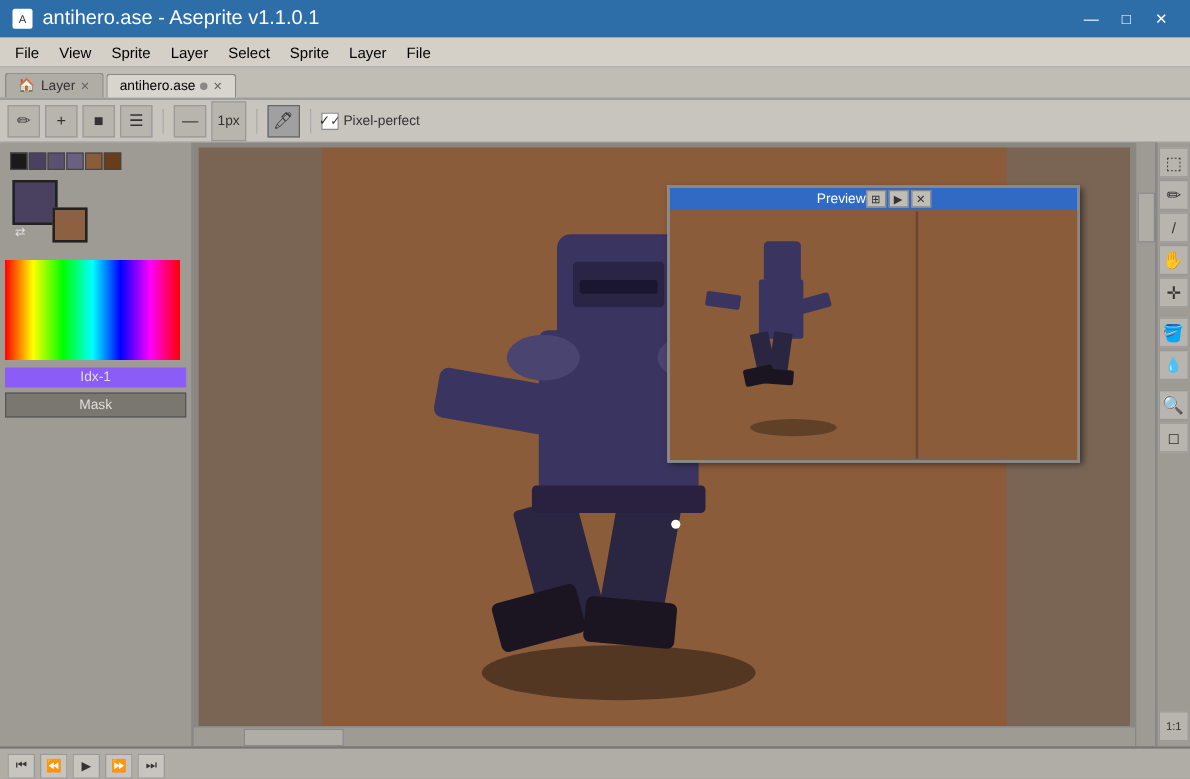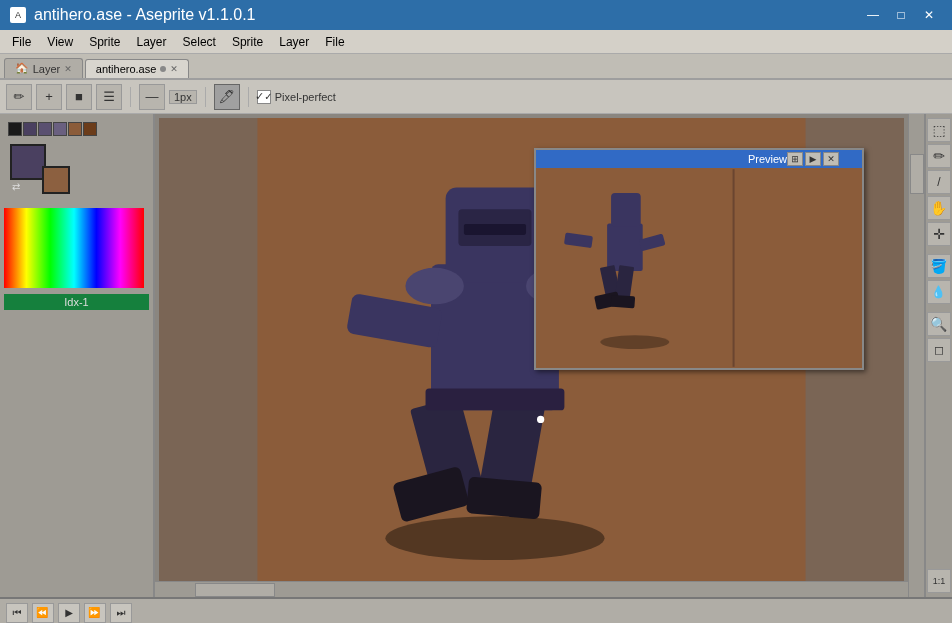--- a/index.html
+++ b/index.html
@@ -77,21 +77,21 @@
     }
     .tool-btn {
       width: 26px; height: 26px;
       background: #b8b5ae;
       border: 1px solid #999;
       display: flex; align-items: center; justify-content: center;
       cursor: pointer; font-size: 13px; color: #333;
     }
     .tool-btn.active { background: #a0a0a0; border-color: #666; }
     .tool-separator { width: 1px; height: 20px; background: #aaa; margin: 0 4px; }
-    .tool-label { font-size: 11px; color: #333; padding: 0 4px; background: #b8b5ae; border: 1px solid #999; height: 14px; display: flex; align-items: center; }
+    .tool-label { font-size: 11px; color: #333; padding: 0 4px; background: #b8b5ae; border: 1px solid #999; height: 32px; display: flex; align-items: center; }
     .pixel-perfect { display: flex; align-items: center; gap: 4px; font-size: 11px; color: #333; }
     .checkbox { width: 14px; height: 14px; border: 1px solid #888; background: #fff; display: inline-flex; align-items: center; justify-content: center; cursor: pointer; }
     .checkbox.checked::after { content: '✓'; font-size: 10px; }
 
     
     .main-area {
       display: flex;
       height: calc(623px - 30px - 24px - 26px - 34px - 26px);
       
     }
@@ -110,21 +110,21 @@
       flex-direction: column;
       gap: 2px;
     }
     .color-gradient {
       width: 140px;
       height: 80px;
       margin: 4px;
       background: linear-gradient(to right, #ff0000 0%, #ffff00 16%, #00ff00 33%, #00ffff 50%, #0000ff 66%, #ff00ff 83%, #ff0000 100%);
     }
     .label-idx {
-      background: #15803d;
+      background: #8b5cf6;
       color: #ddd;
       font-size: 11px;
       text-align: center;
       padding: 2px 4px;
       margin: 2px 4px;
     }
     .mask-btn {
       background: #7a7770;
       color: #ddd;
       font-size: 11px;
@@ -159,21 +159,21 @@
       border: 2px solid #888;
       box-shadow: 2px 2px 5px rgba(0,0,0,0.5);
     }
     .preview-titlebar {
       background: #316ac5;
       color: white;
       font-size: 11px;
       padding: 2px 23px;
       display: flex;
       align-items: center;
-      justify-content: flex-end;
+      justify-content: center;
     }
     .preview-controls { display: flex; gap: 2px; }
     .preview-btn { width: 16px; height: 14px; background: #c0bdb5; border: 1px solid #888; display: flex; align-items: center; justify-content: center; font-size: 9px; cursor: pointer; color: #333; }
     .preview-content {
       width: 100%;
       height: 200px;
       background: #8b5c3a;
       display: flex;
       align-items: center;
       justify-content: center;
@@ -333,20 +333,21 @@
       <div style="position:relative; width:60px; height:50px; margin:4px;">
         <div style="width:36px;height:36px;background:#4a4060;border:2px solid #222;position:absolute;top:0;left:0;"></div>
         <div style="width:28px;height:28px;background:#8c6040;border:2px solid #222;position:absolute;bottom:0;right:0;"></div>
         <div style="position:absolute;bottom:2px;left:2px;font-size:10px;color:#ddd;">⇄</div>
       </div>
     </div>
 
     <div class="color-gradient"></div>
 
     <div class="label-idx">Idx-1</div>
+    <div class="mask-btn">Mask</div>
   </div>
 
   <div class="canvas-area">
     <div class="canvas-wrapper">
 
       <svg width="100%" height="100%" viewBox="0 0 300 260" preserveAspectRatio="xMidYMid meet" style="position:absolute;top:0;left:0;">
 
         <rect width="300" height="260" fill="#8b5c3a"></rect>
 
         <ellipse cx="130" cy="230" rx="60" ry="12" fill="rgba(0,0,0,0.4)"></ellipse>

